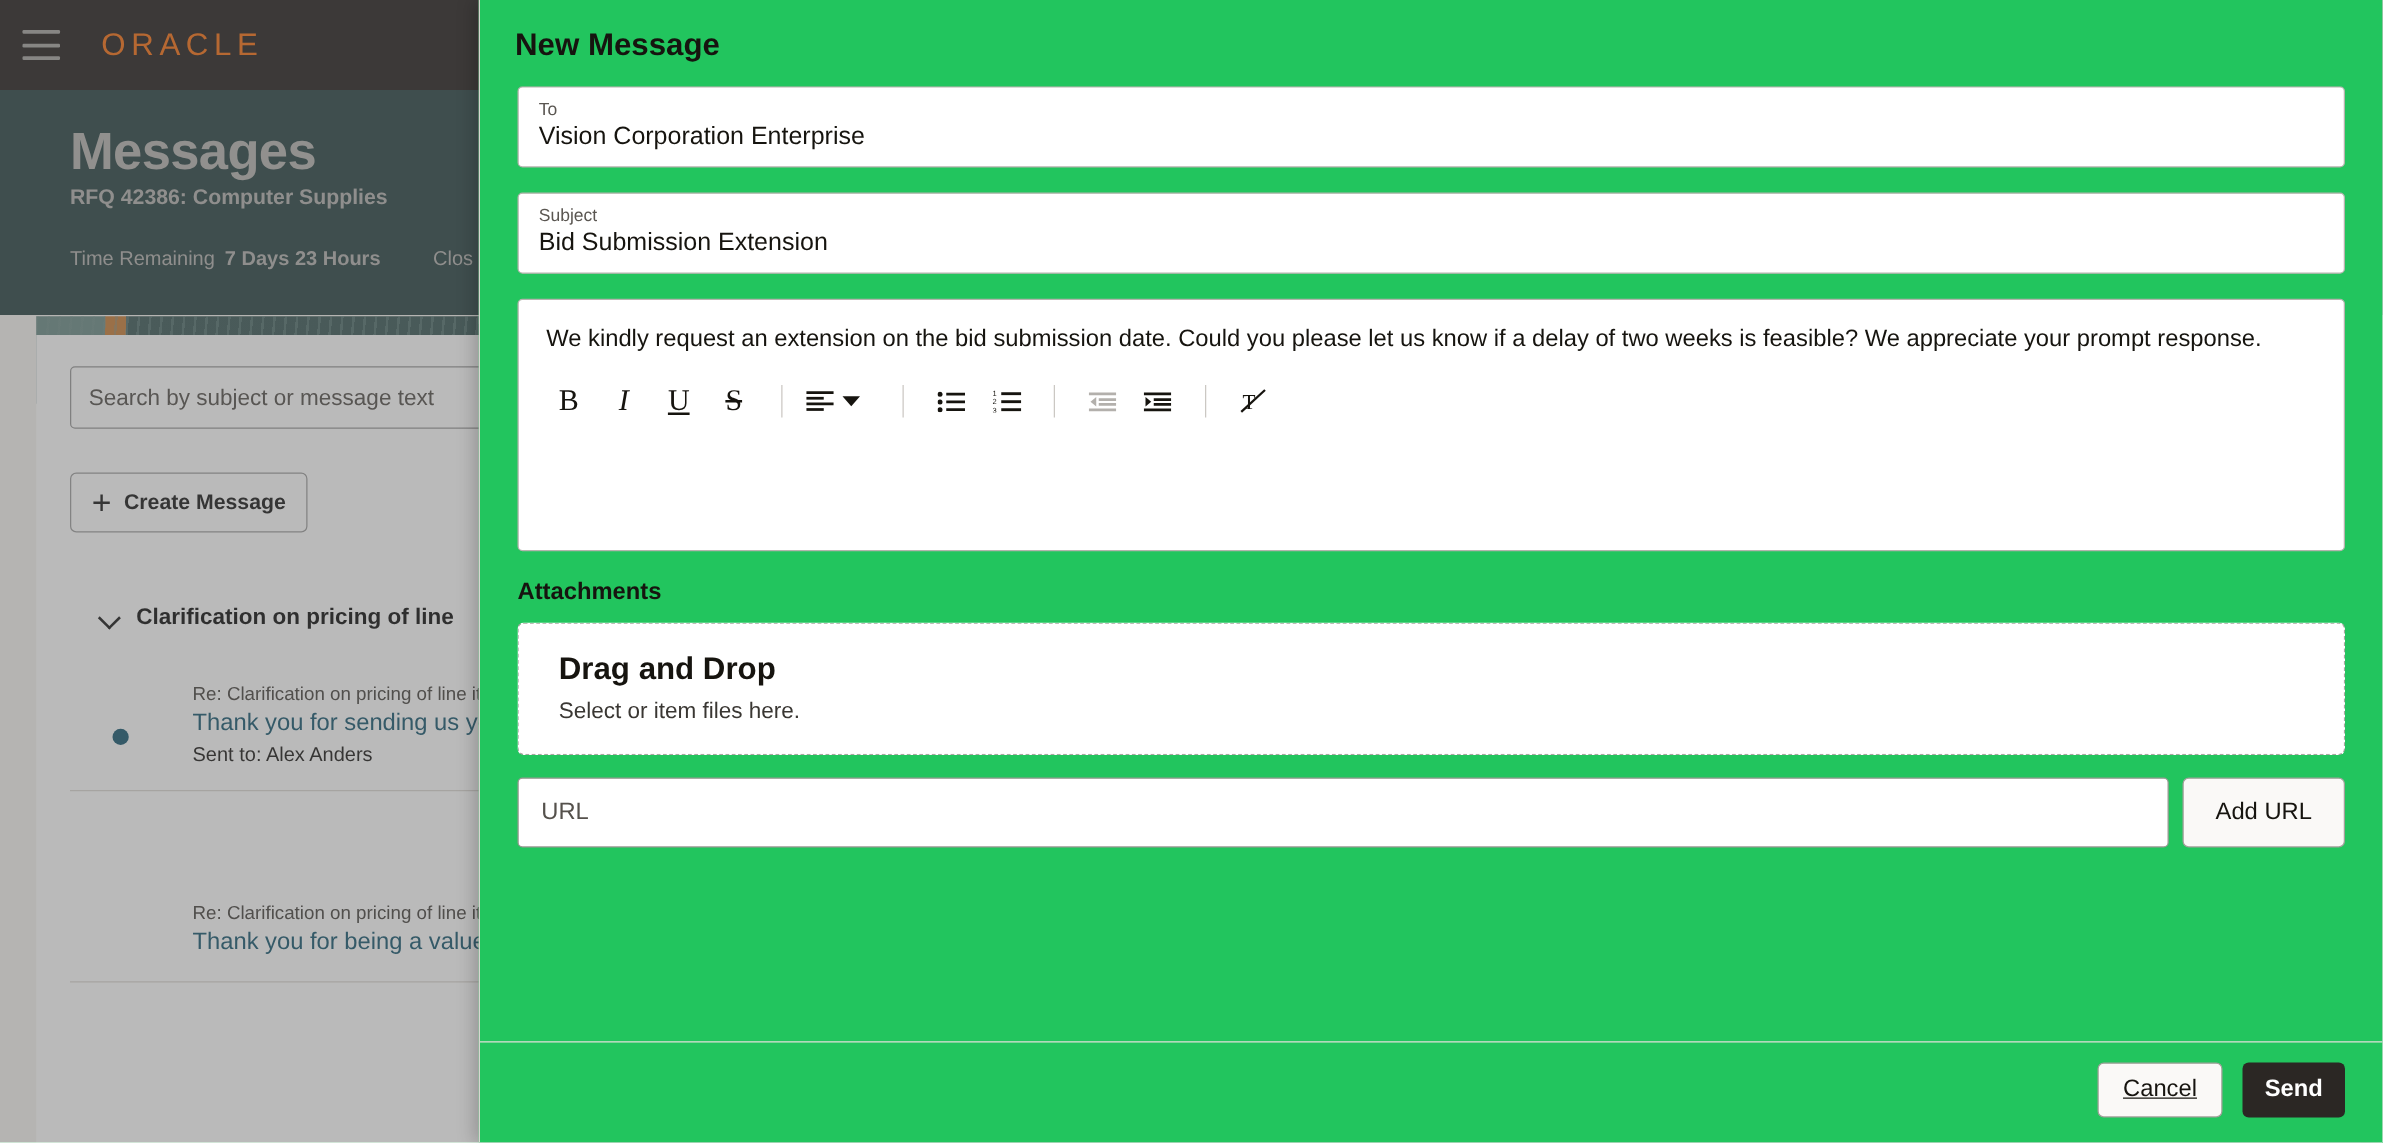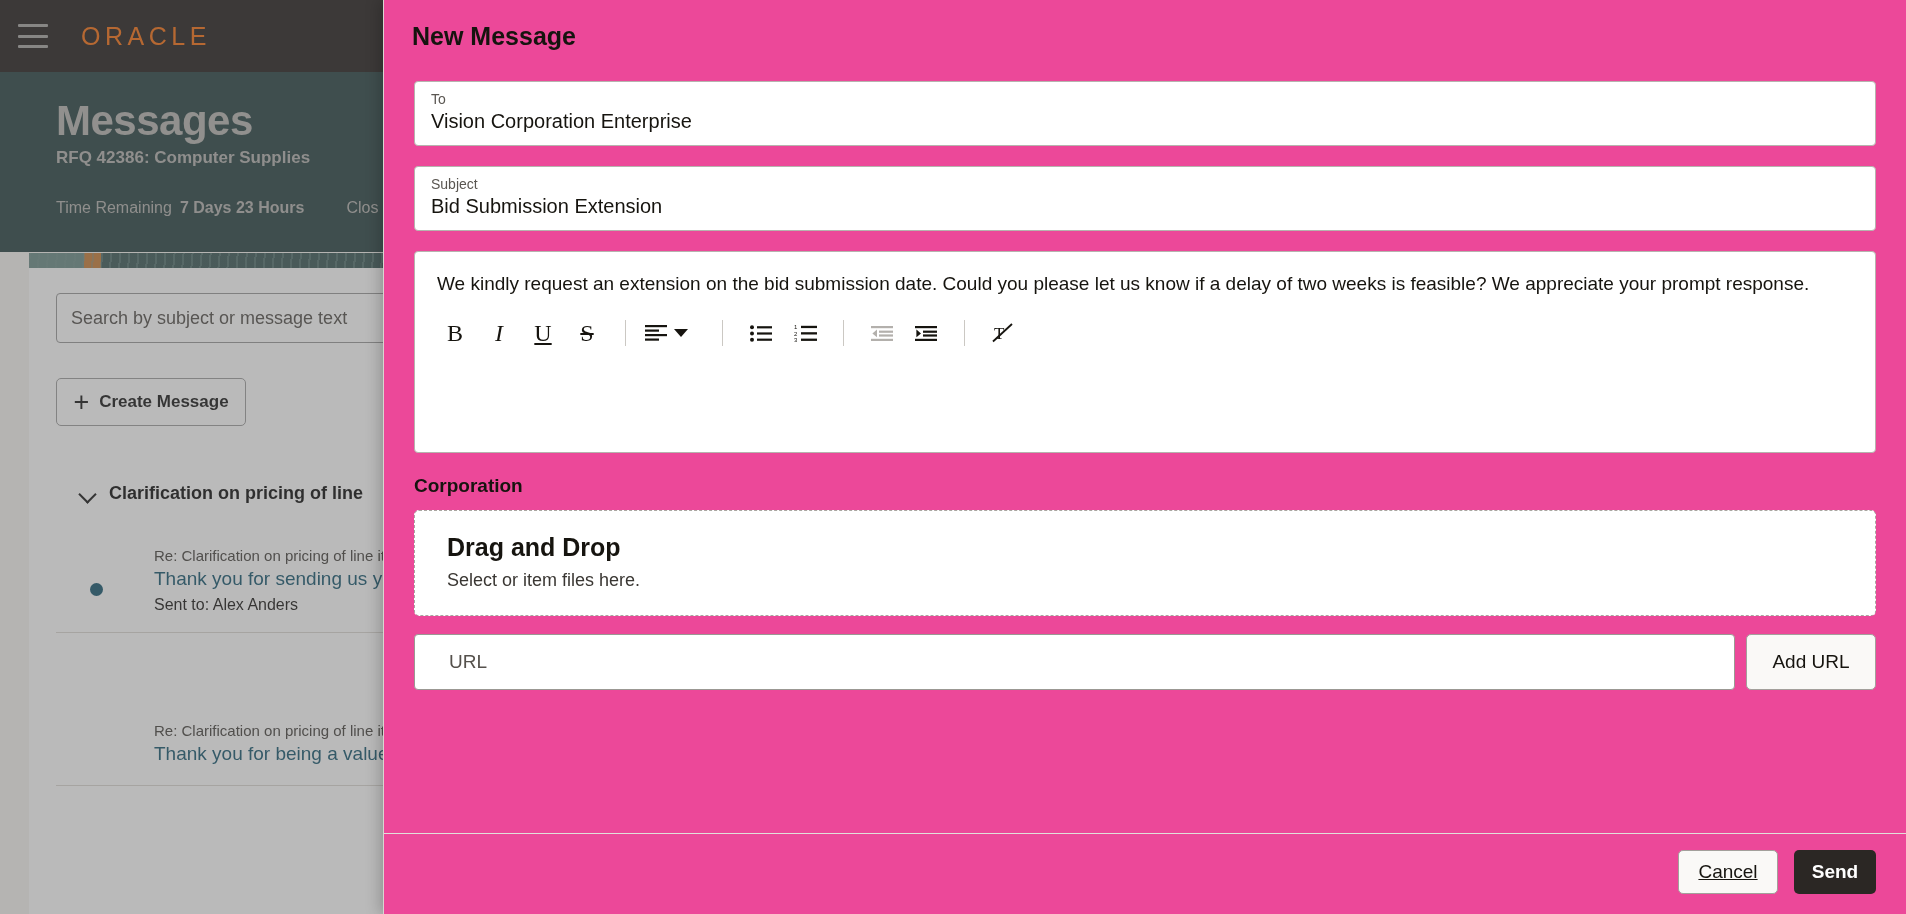--- a/index.html
+++ b/index.html
@@ -107,23 +107,23 @@
 
   
   #scrim {
     position: absolute; left: 0; top: 0; width: 1906px; height: 914px;
     background: rgba(90,90,90,0.42);
   }
 
   
   #modal {
     position: absolute; left: 383px; top: 0; width: 1523px; height: 914px;
-    background: #ec4899; border-left: 1px solid #d8d5d0;
+    background: #22c55e; border-left: 1px solid #d8d5d0;
     box-shadow: -3px 0 14px rgba(0,0,0,0.22);
-    display: flex; flex-direction: column; gap: 12px;
+    display: flex; flex-direction: column;
   }
   .modal-title {
     padding: 22px 0 18px 28px; font-size: 25px; font-weight: bold; color: #16140f;
   }
   .modal-body { flex: 1; padding: 0 30px; overflow: hidden; }
 
   .field {
     background: #ffffff; border: 1px solid #b6b3ae; border-radius: 4px;
     padding: 9px 16px 12px 16px; margin-bottom: 20px;
   }
@@ -155,21 +155,21 @@
   .dropzone {
     border: 1.5px dashed #a9a6a1; border-radius: 5px; background: #ffffff;
     padding: 22px 0 24px 32px; margin-bottom: 18px;
   }
   .dz-title { font-size: 25px; font-weight: bold; color: #16140f; margin-bottom: 8px; }
   .dz-sub { font-size: 18px; color: #3a3733; }
 
   .url-row { display: flex; gap: 11px; align-items: stretch; }
   .url-input {
     flex: 1; background: #ffffff; border: 1px solid #9b9893; border-radius: 4px;
-    display: flex; align-items: center; padding-left: 34px;
+    display: flex; align-items: center; padding-left: 18px;
     font-size: 19px; color: #55514c; height: 56px;
   }
   .add-url-btn {
     width: 130px; border: 1px solid #a3a09b; border-radius: 5px; background: #faf9f7;
     display: flex; align-items: center; justify-content: center;
     font-size: 19px; color: #16140f; cursor: pointer; height: 56px;
   }
 
   .modal-footer {
     border-top: 1px solid #e2dfda;
@@ -330,21 +330,21 @@
 
           <div class="tb-btn">
             <svg width="24" height="22" viewBox="0 0 24 22">
               <text x="3" y="17" font-size="17" fill="#16140f" font-family="Liberation Serif">T</text>
               <line x1="2" y1="19.5" x2="21" y2="2" stroke="#16140f" stroke-width="1.8"></line>
             </svg>
           </div>
         </div>
       </div>
 
-      <div class="attach-label">Corporation</div>
+      <div class="attach-label">Attachments</div>
 
       <div class="dropzone">
         <div class="dz-title">Drag and Drop</div>
         <div class="dz-sub">Select or item files here.</div>
       </div>
 
       <div class="url-row">
         <div class="url-input">URL</div>
         <div class="add-url-btn">Add URL</div>
       </div>

